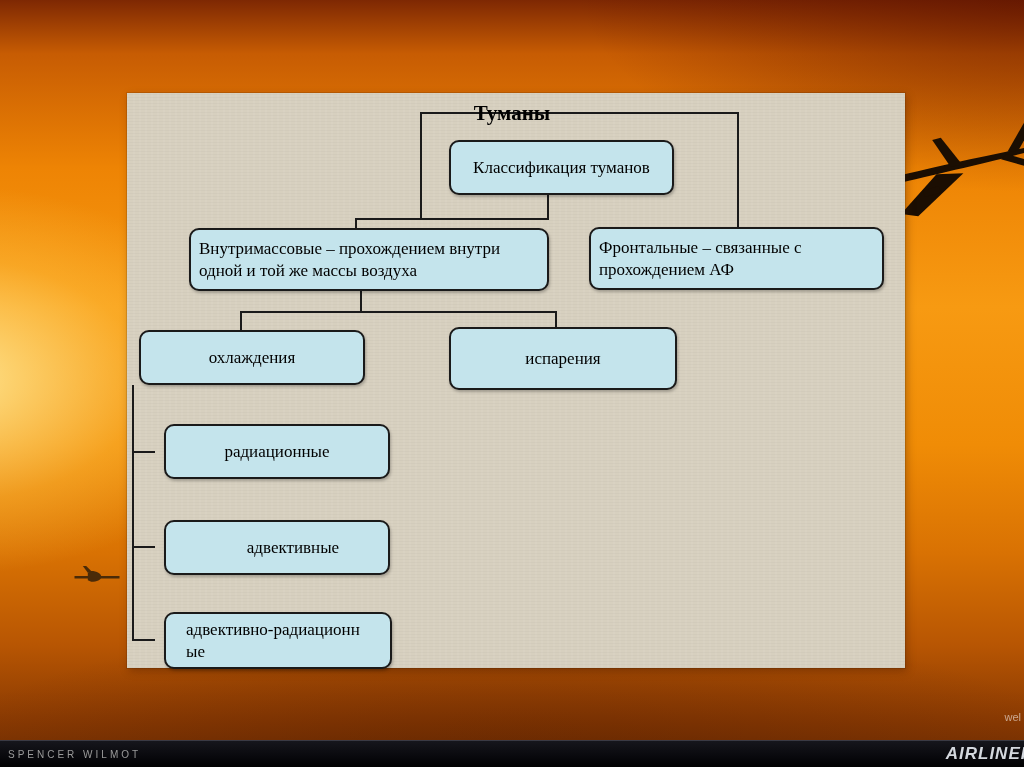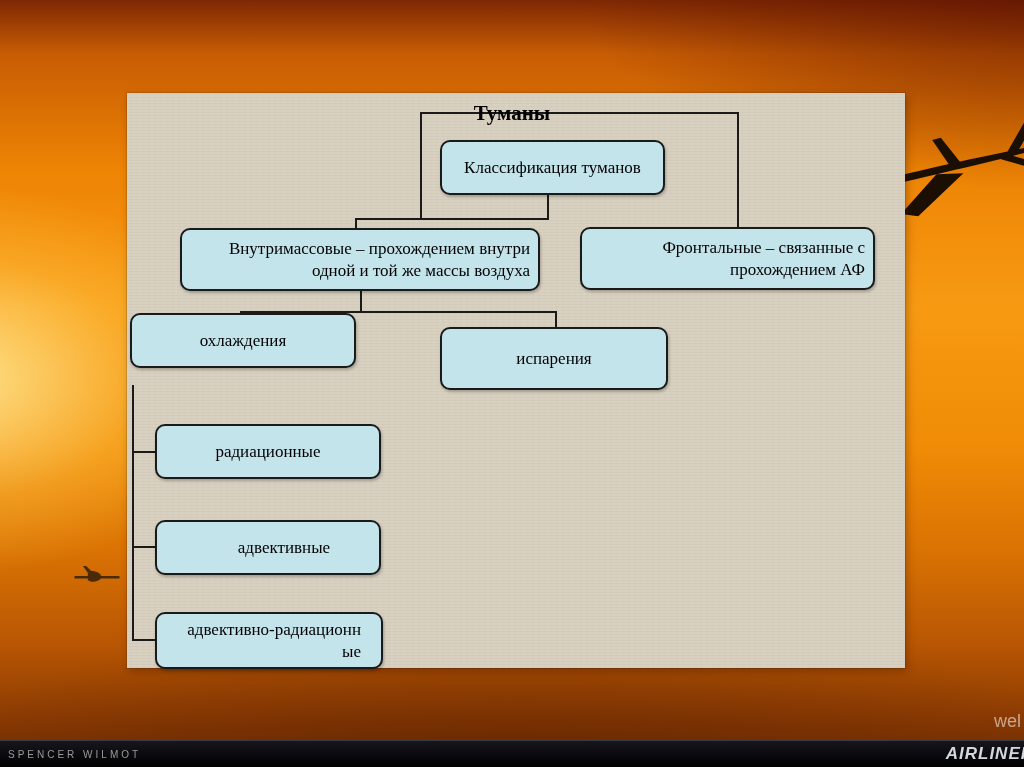--- a/index.html
+++ b/index.html
@@ -26,34 +26,35 @@
   .diagram-title{
     position:absolute;left:300px;top:8px;width:170px;text-align:center;
     font-weight:bold;font-size:21px;color:#000;z-index:3;
   }
 
   .line{position:absolute;background:#1a1a1a;z-index:1;}
 
   .node{
     position:absolute;z-index:2;box-sizing:border-box;
     background:#c4e4ec;border:2px solid #1a1a1a;border-radius:10px;
-    display:flex;align-items:center;justify-content:center;text-align:right;
+    display:flex;align-items:center;justify-content:center;text-align:left;
     font-size:17px;line-height:1.25;color:#000;padding:4px 8px;
     box-shadow:1px 2px 3px rgba(0,0,0,0.25);
+    margin-left:9px;
   }
   .node.breakall{word-break:break-all;padding:5px 20px;}
 
   
   .plane-big{position:absolute;left:872px;top:116px;width:172px;height:108px;z-index:0;}
   
   .plane-small{position:absolute;left:72px;top:563px;width:50px;height:26px;opacity:0.85;z-index:0;}
 
   .watermark{
     position:absolute;right:3px;top:711px;z-index:4;
-    font-family:"Liberation Sans",sans-serif;font-size:18px;
+    font-family:"Liberation Sans",sans-serif;font-size:11px;
     color:rgba(255,255,255,0.55);
   }
 
   .footer-bar{
     position:absolute;left:0;top:740px;width:1024px;height:27px;
     background:linear-gradient(180deg,#16161c 0%,#08080c 60%,#000 100%);
     border-top:1px solid #3a3a44;z-index:5;
   }
   .footer-left{
     position:absolute;left:8px;top:8px;
@@ -114,21 +115,21 @@
     </div>
 
     <div class="node" style="left:53px;top:135px;width:360px;height:63px;">
       <span>Внутримассовые – прохождением внутри одной и той же массы воздуха</span>
     </div>
 
     <div class="node" style="left:453px;top:134px;width:295px;height:63px;">
       <span>Фронтальные – связанные с прохождением АФ</span>
     </div>
 
-    <div class="node" style="left:3px;top:220px;width:226px;height:55px;">
+    <div class="node" style="left:3px;top:237px;width:226px;height:55px;">
       <span>охлаждения</span>
     </div>
 
     <div class="node" style="left:313px;top:234px;width:228px;height:63px;">
       <span>испарения</span>
     </div>
 
     <div class="node" style="left:28px;top:331px;width:226px;height:55px;">
       <span>радиационные</span>
     </div>

